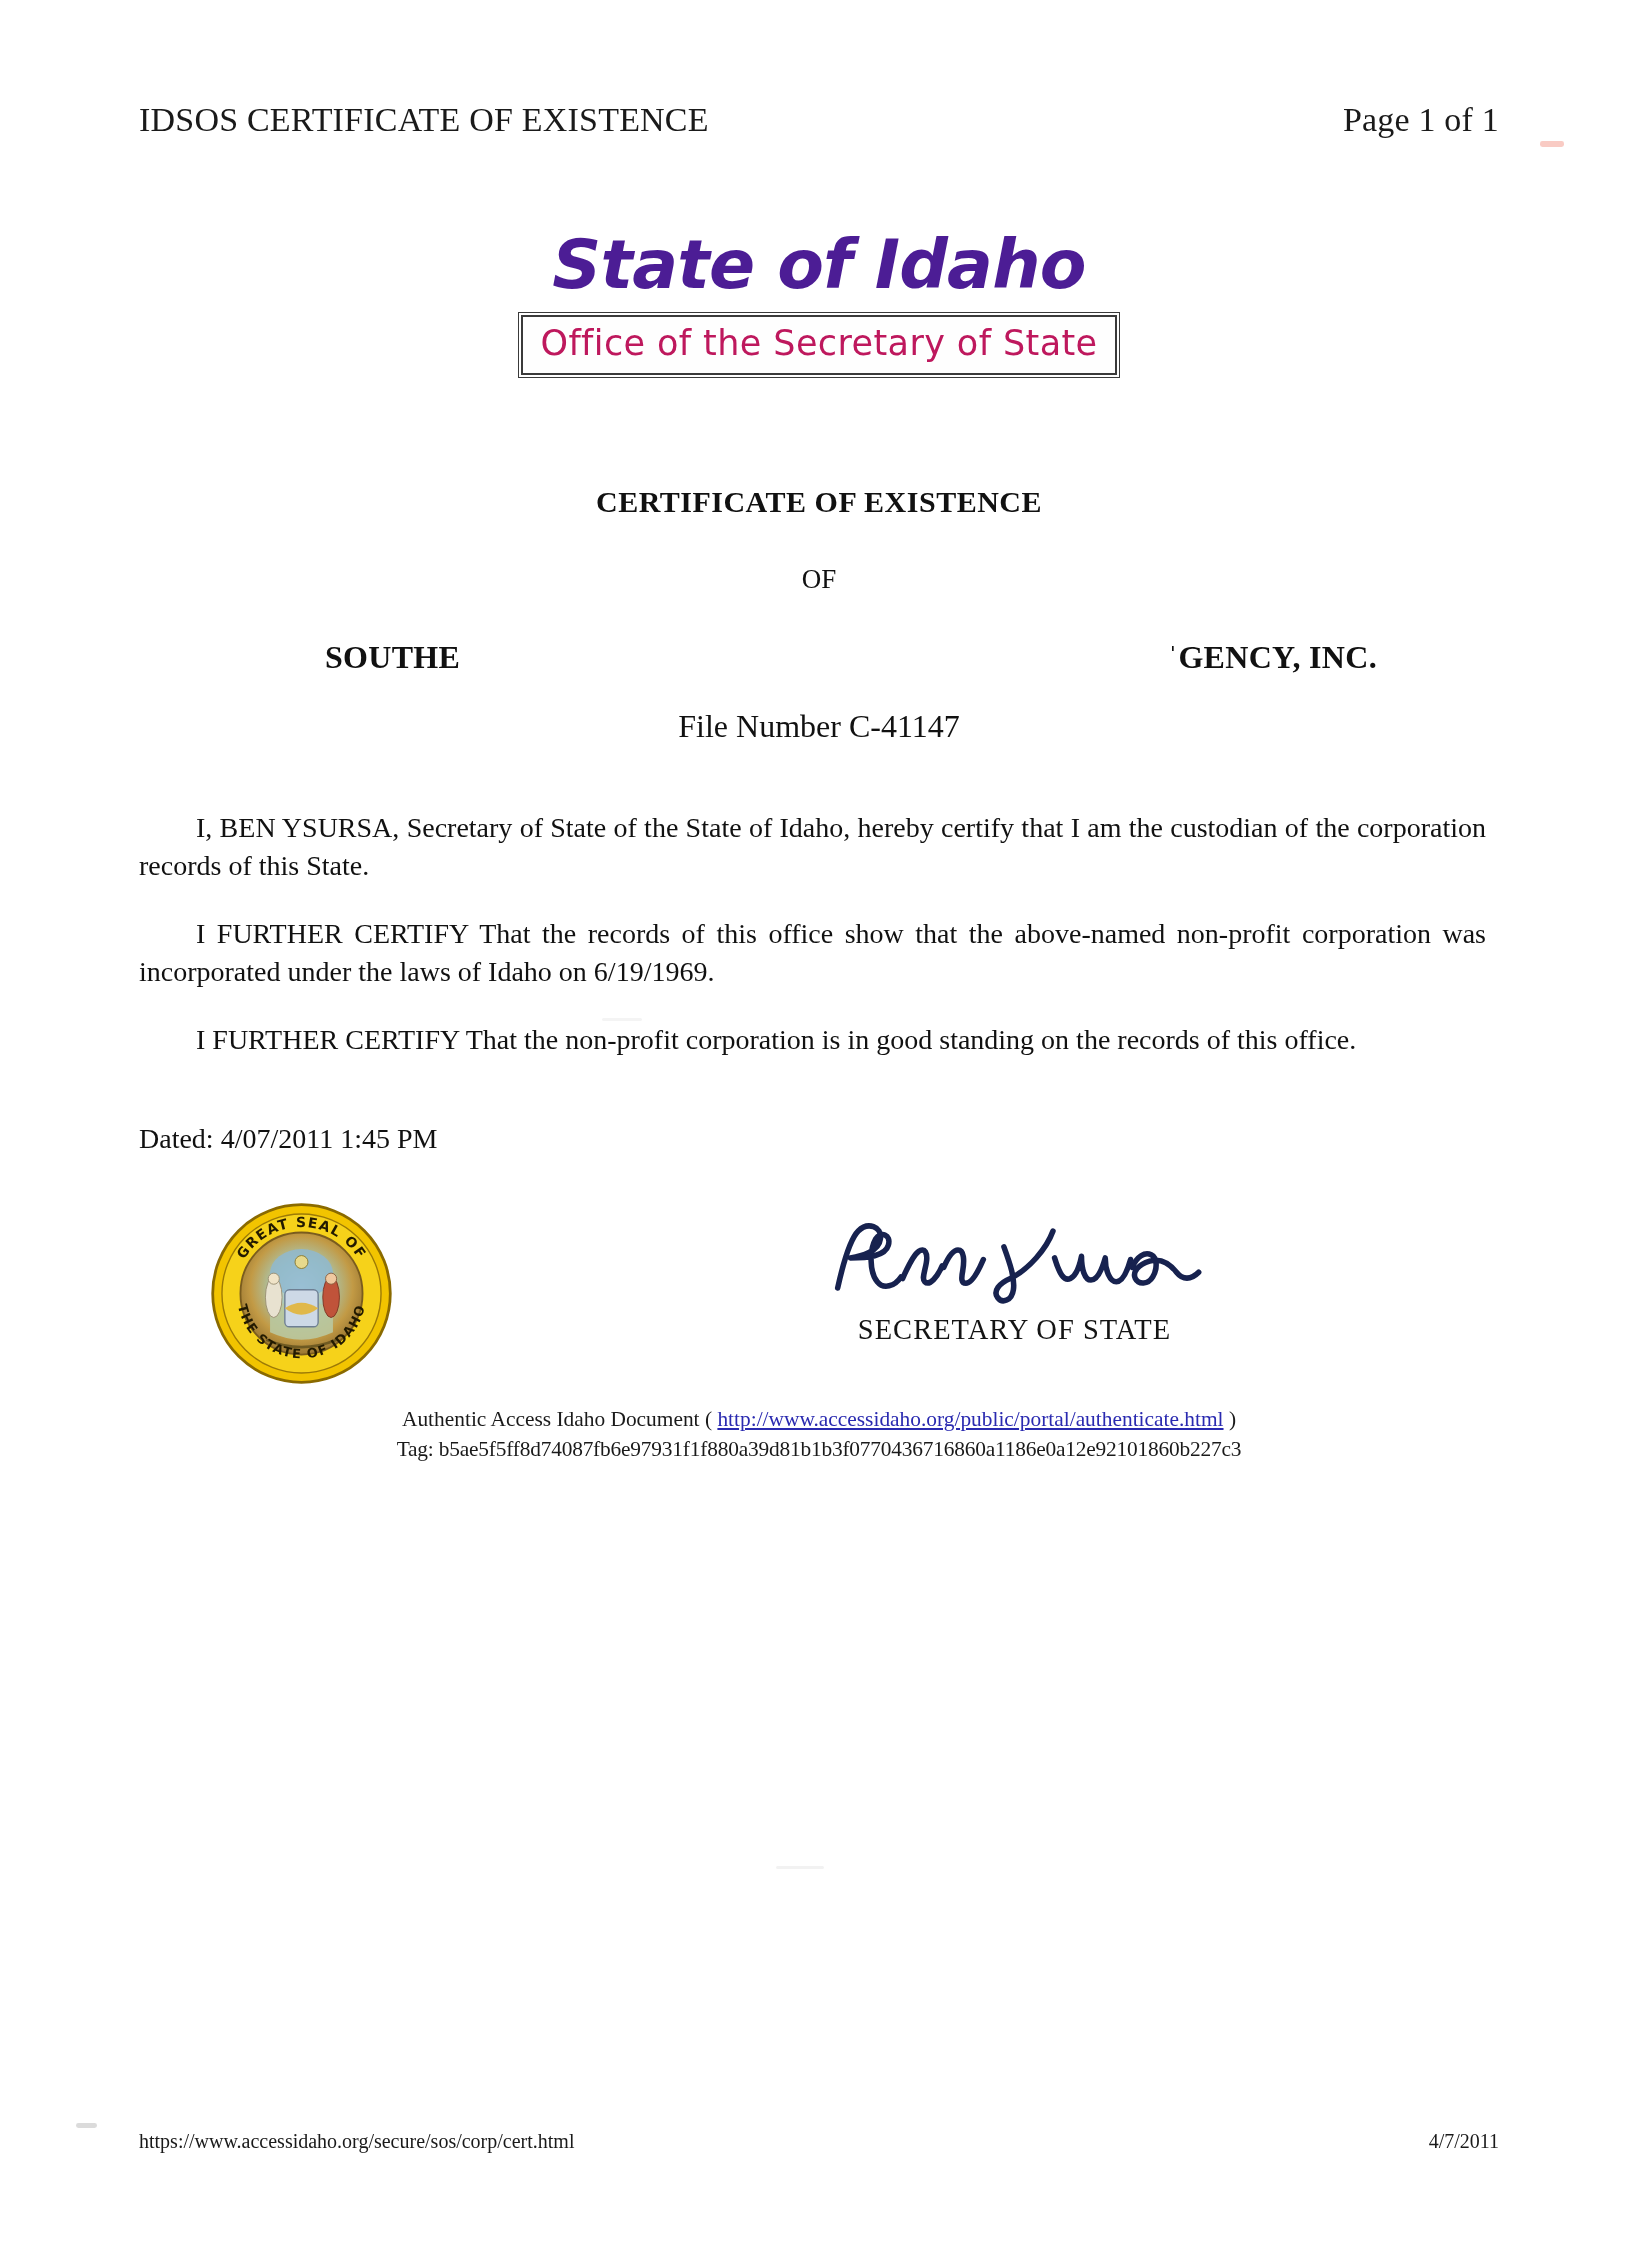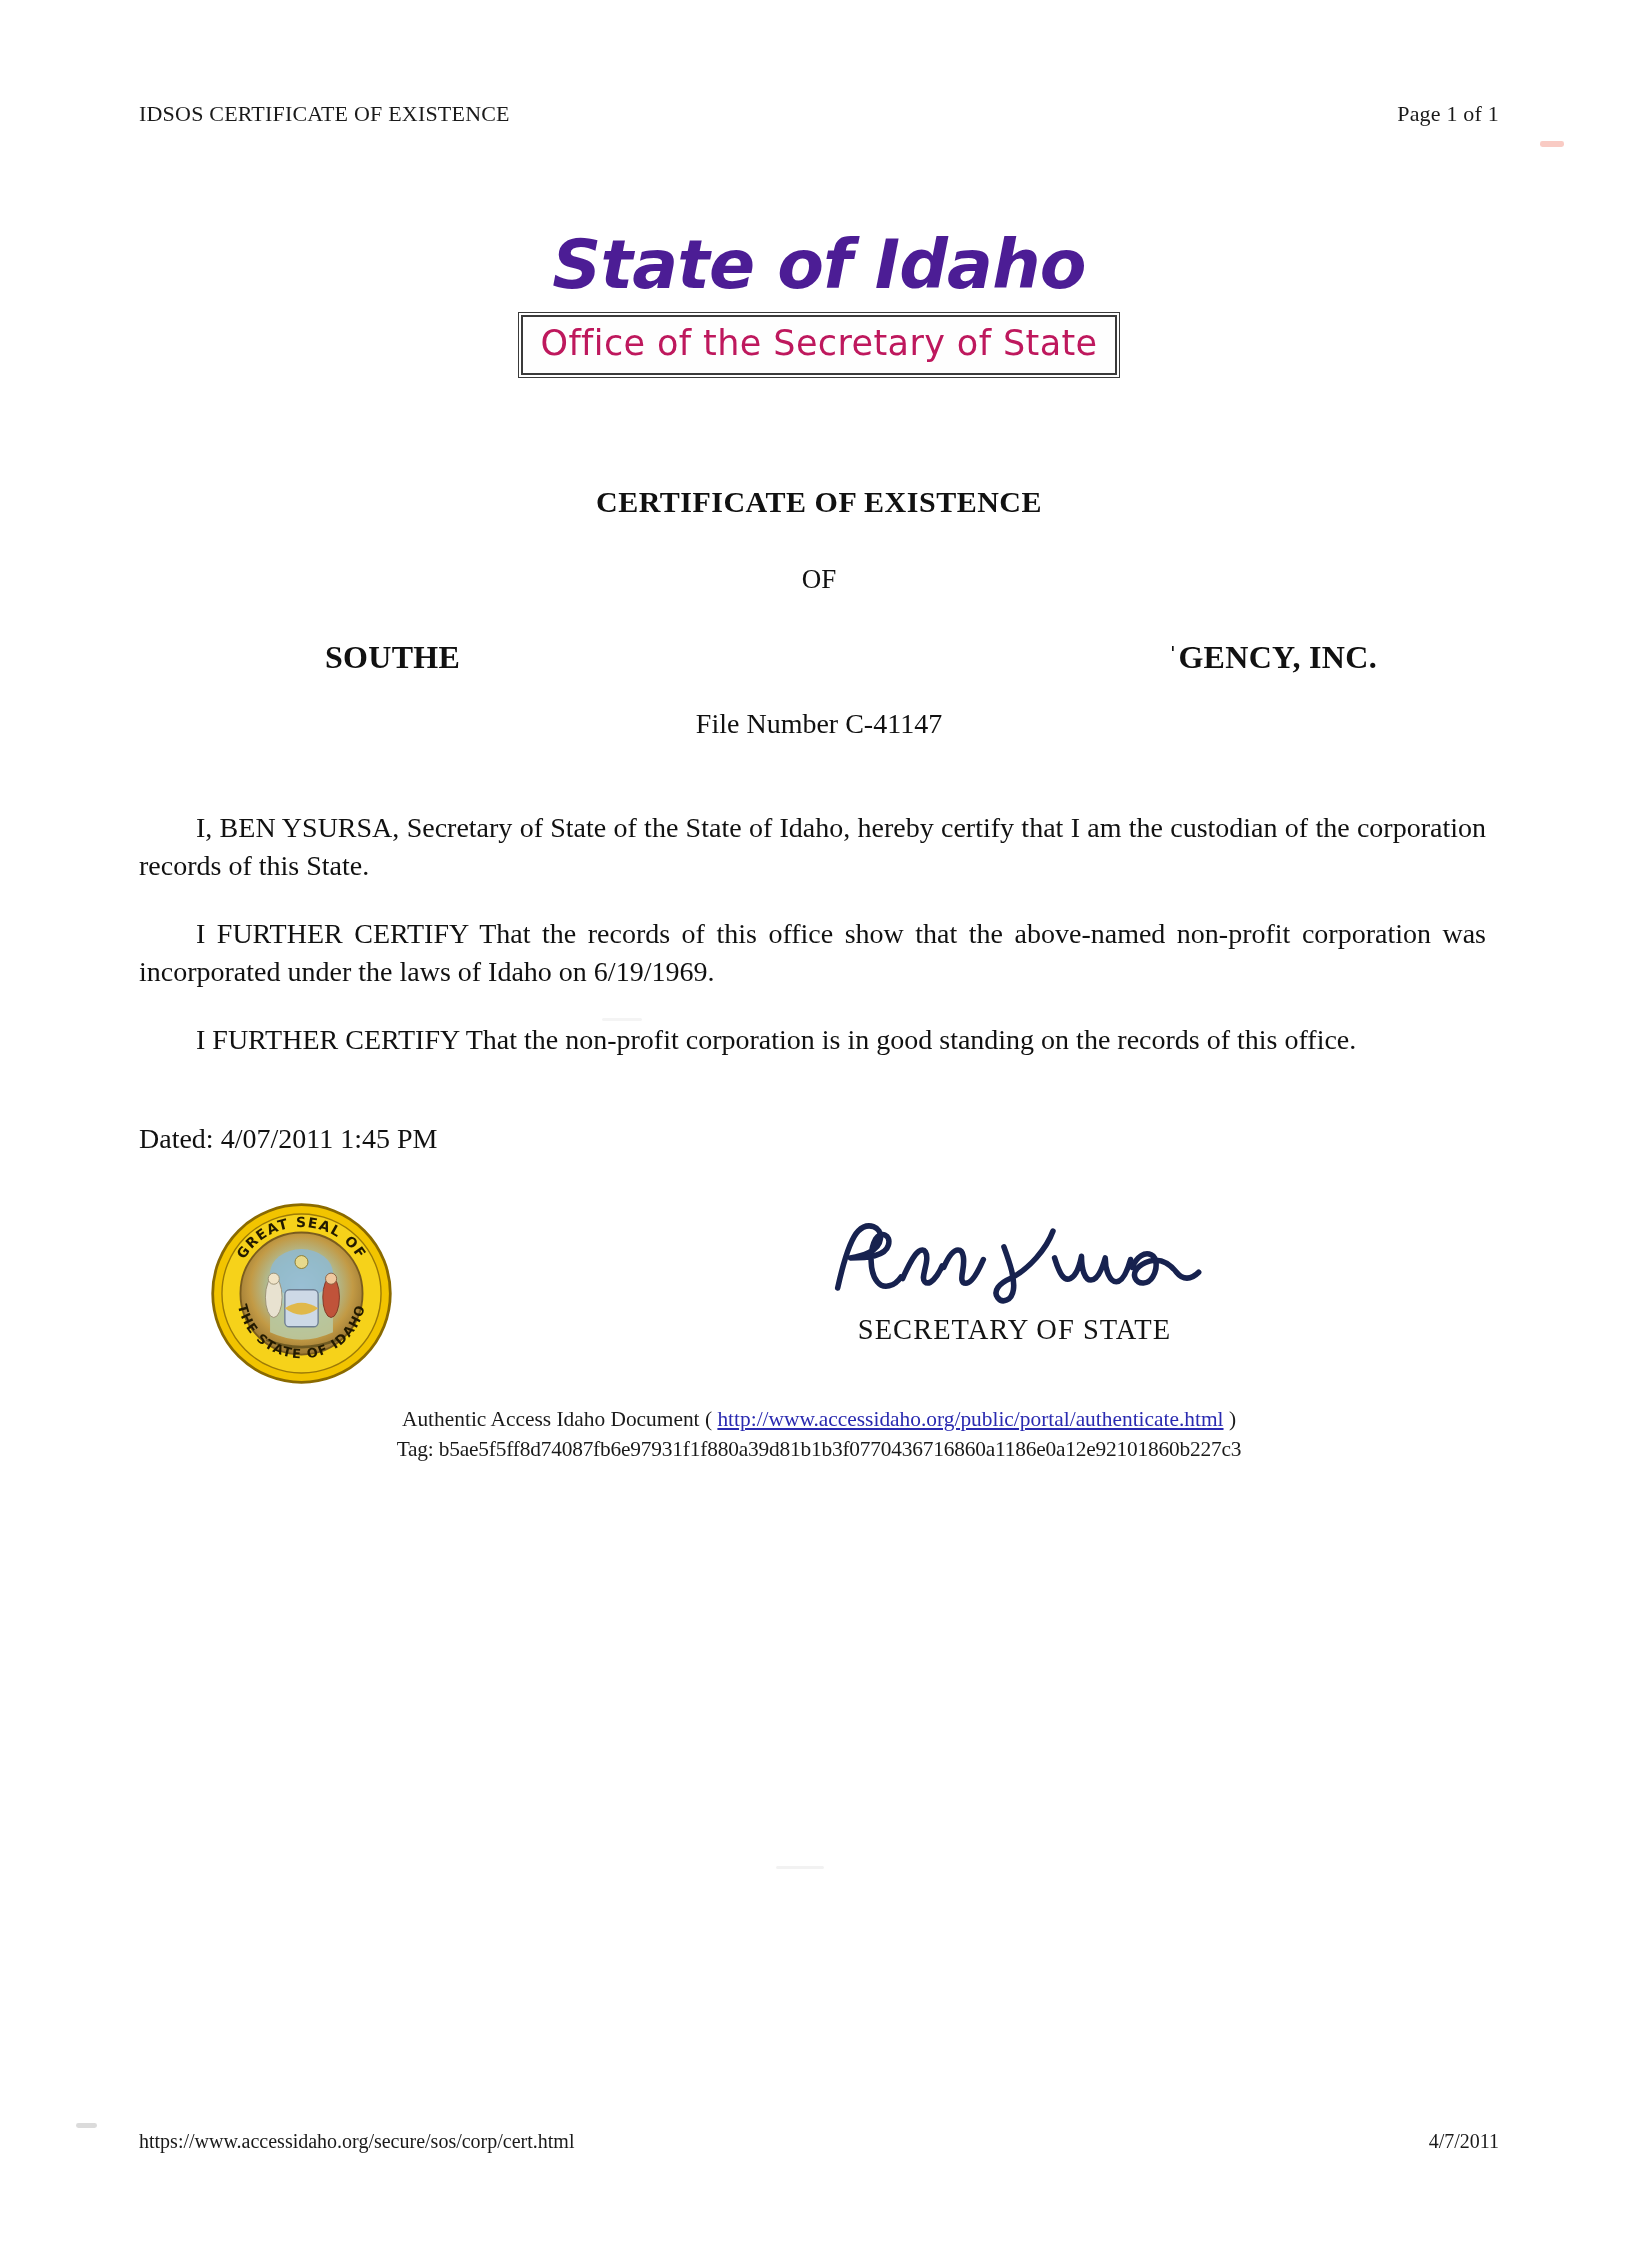--- a/index.html
+++ b/index.html
@@ -24,21 +24,21 @@
 
   
   .hdr {
     position: absolute;
     top: 101px;
     left: 139px;
     right: 139px;
     display: flex;
     justify-content: space-between;
     align-items: flex-start;
-    font-size: 22px;
+    font-size: 34px;
     letter-spacing: 0.2px;
     color: #1a1a1a;
   }
   .hdr-right { white-space: nowrap; }
 
   
   .masthead {
     position: absolute;
     top: 230px;
     left: 0;
@@ -106,21 +106,21 @@
     flex: 1;
     min-height: 8px;
   }
 
   
   .file-number {
     position: absolute;
     top: 708px;
     left: 0; right: 0;
     text-align: center;
-    font-size: 28px;
+    font-size: 32px;
   }
 
   
   .body-block {
     position: absolute;
     top: 809px;
     left: 139px;
     width: 1347px;
     font-size: 28px;
     line-height: 1.36;

